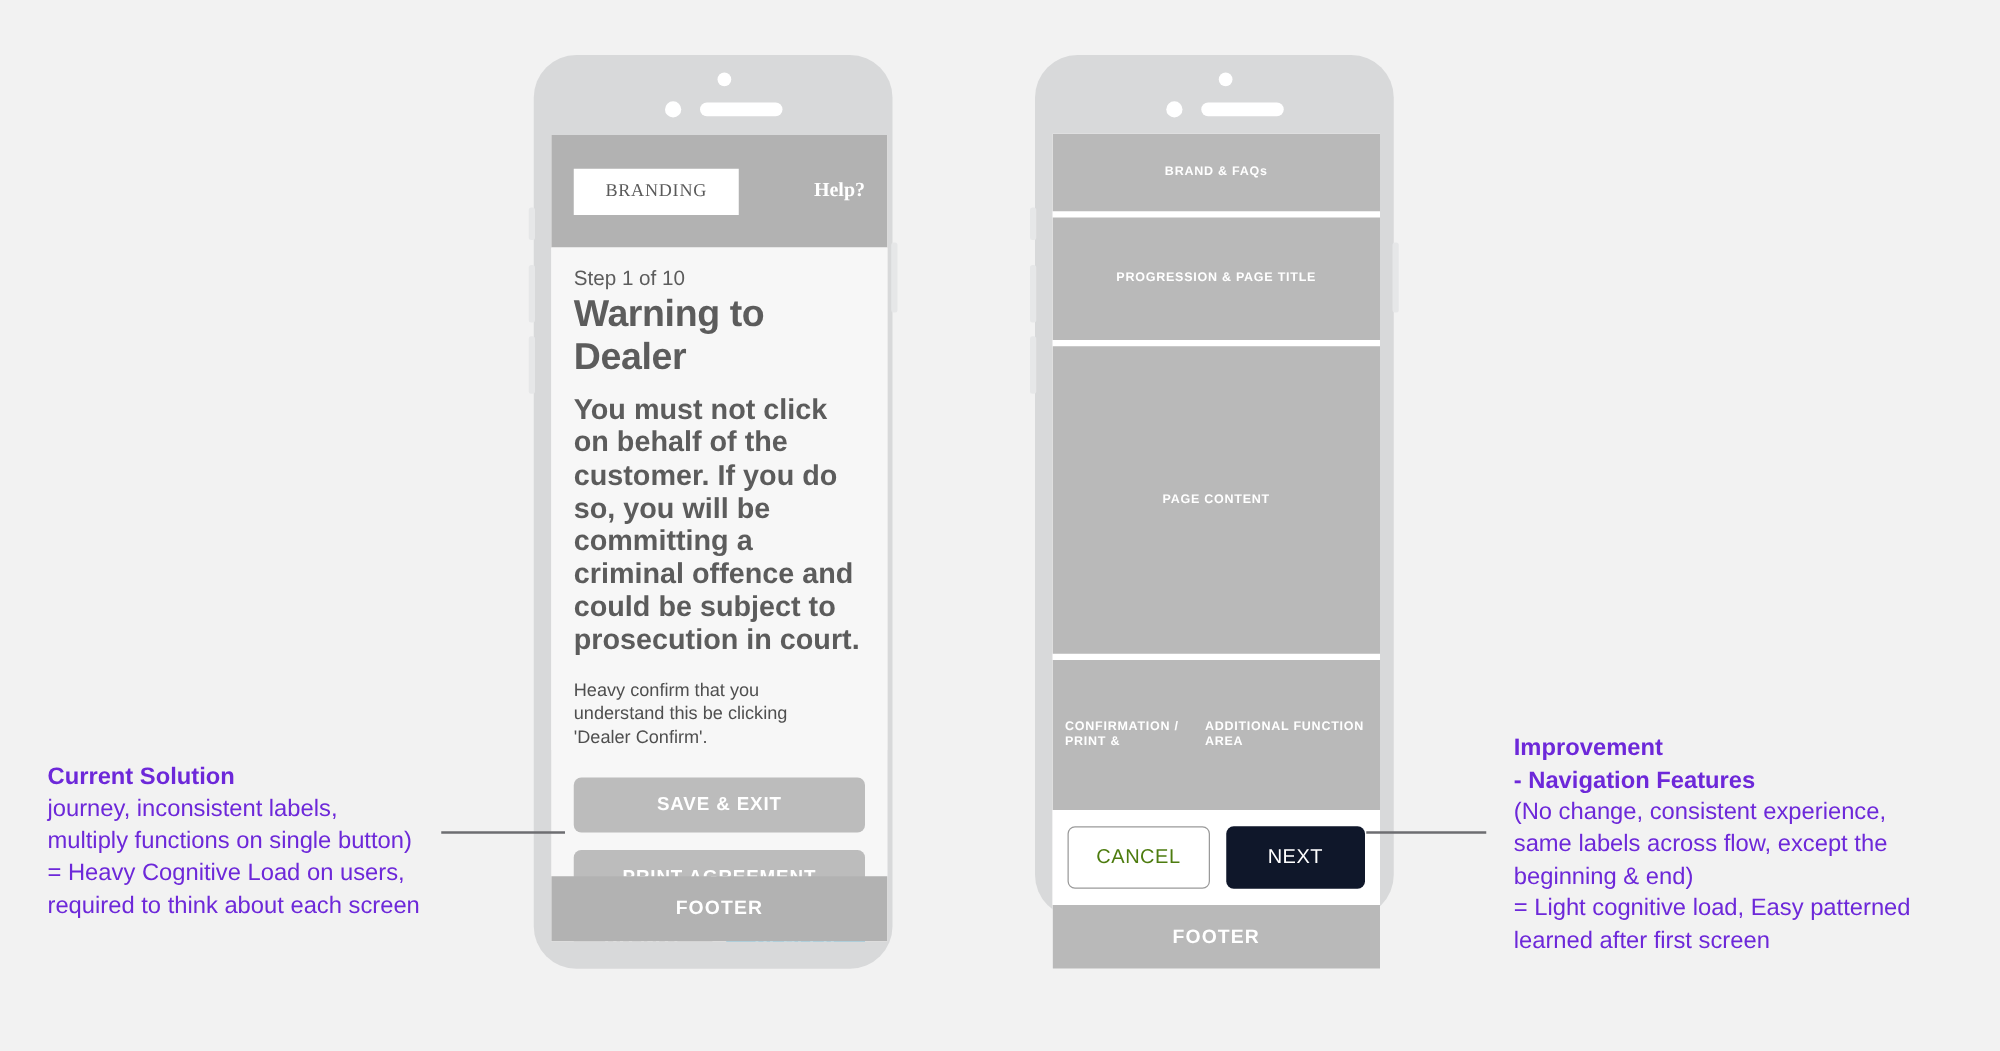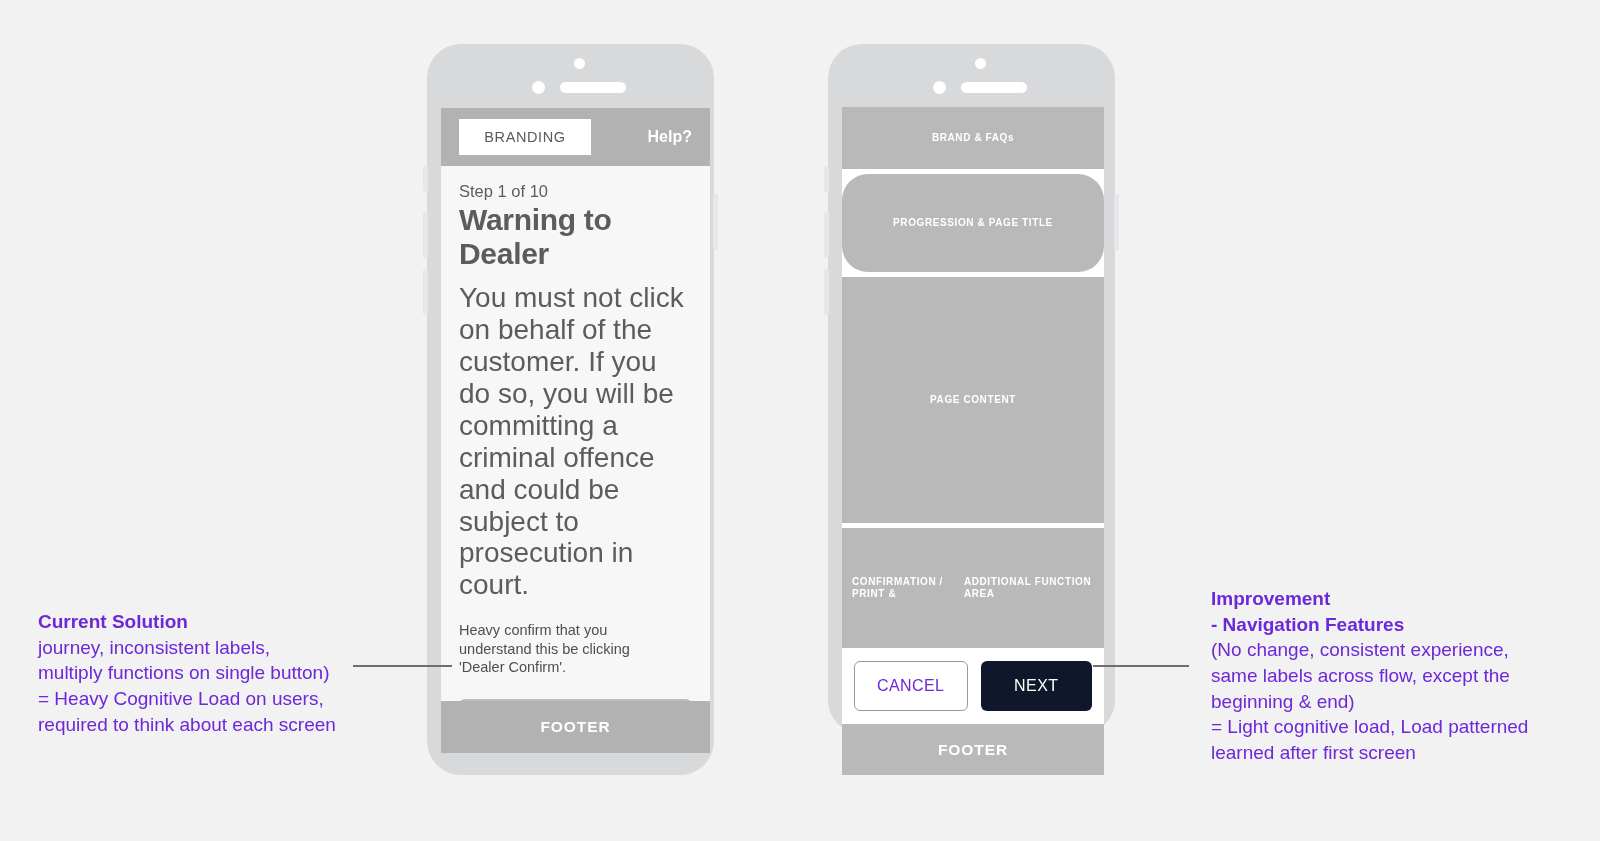--- a/index.html
+++ b/index.html
@@ -55,22 +55,23 @@
     overflow: hidden;
     background: #f7f7f7;
   }
 
   
   .l-header {
     height: 58px;
     background: #b2b2b2;
     display: flex;
     align-items: center;
-    padding: 0 18px;
+    padding: 16px 18px;
     justify-content: space-between;
+    font-family: Liberation Serif, serif;
   }
   .l-branding {
     background: #ffffff;
     color: #5a5a5a;
     font-size: 14.5px;
     letter-spacing: 0.6px;
     padding: 10px 14px;
     min-width: 104px;
     text-align: center;
   }
@@ -91,24 +92,25 @@
   .l-title {
     color: #5c5c5c;
     font-size: 30px;
     font-weight: bold;
     letter-spacing: -0.3px;
     margin: 0 0 12px 0;
     line-height: 1.12;
   }
   .l-para {
     color: #5c5c5c;
-    font-size: 28px;
+    font-size: 23px;
     line-height: 1.14;
     margin: 0 0 20px 0;
     max-width: 232px;
+    font-weight: bold;
   }
   .l-sub {
     color: #4f4f4f;
     font-size: 14.5px;
     line-height: 1.28;
     margin: 0;
     max-width: 190px;
   }
   .l-actions { padding: 22px 18px 0 18px; }
   .btn {
@@ -175,39 +177,39 @@
     letter-spacing: 0.6px;
     display: flex;
     align-items: center;
     justify-content: center;
     text-align: left;
     line-height: 1.22;
     padding: 0 10px;
     box-sizing: border-box;
   }
   .blk-brand { height: 64px; }
-  .blk-prog  { height: 100px; margin-top: 5px; border-radius: 26px; }
+  .blk-prog  { height: 100px; margin-top: 5px; }
   .blk-page  { height: 252px; margin-top: 5px; }
   .blk-conf  { height: 123px; margin-top: 5px; }
   .r-navbar {
     height: 78px;
     background: #ffffff;
     display: flex;
     align-items: center;
     gap: 13px;
     padding: 0 12px;
     box-sizing: border-box;
   }
   .btn-cancel {
     flex: 1;
     height: 50px;
     background: #ffffff;
     border: 1px solid #9a9a9a;
     border-radius: 6px;
-    color: #6d28d9;
+    color: #4d7c0f;
     font-size: 16px;
     letter-spacing: 0.4px;
   }
   .btn-next {
     flex: 1;
     height: 50px;
     background: #0f172a;
     border: none;
     border-radius: 6px;
     color: #ffffff;
@@ -331,17 +333,17 @@
     <span class="ln">= Heavy Cognitive Load on users,</span>
     <span class="ln">required to think about each screen</span>
   </div>
 
   <div class="annot" style="left:1211px; top:586px; width:350px;">
     <span class="hd">Improvement</span>
     <span class="hd">- Navigation Features</span>
     <span class="ln">(No change, consistent experience,</span>
     <span class="ln">same labels across flow, except the</span>
     <span class="ln">beginning &amp; end)</span>
-    <span class="ln">= Light cognitive load, Load patterned</span>
+    <span class="ln">= Light cognitive load, Easy patterned</span>
     <span class="ln">learned after first screen</span>
   </div>
 
 </div>
 
 </body></html>

